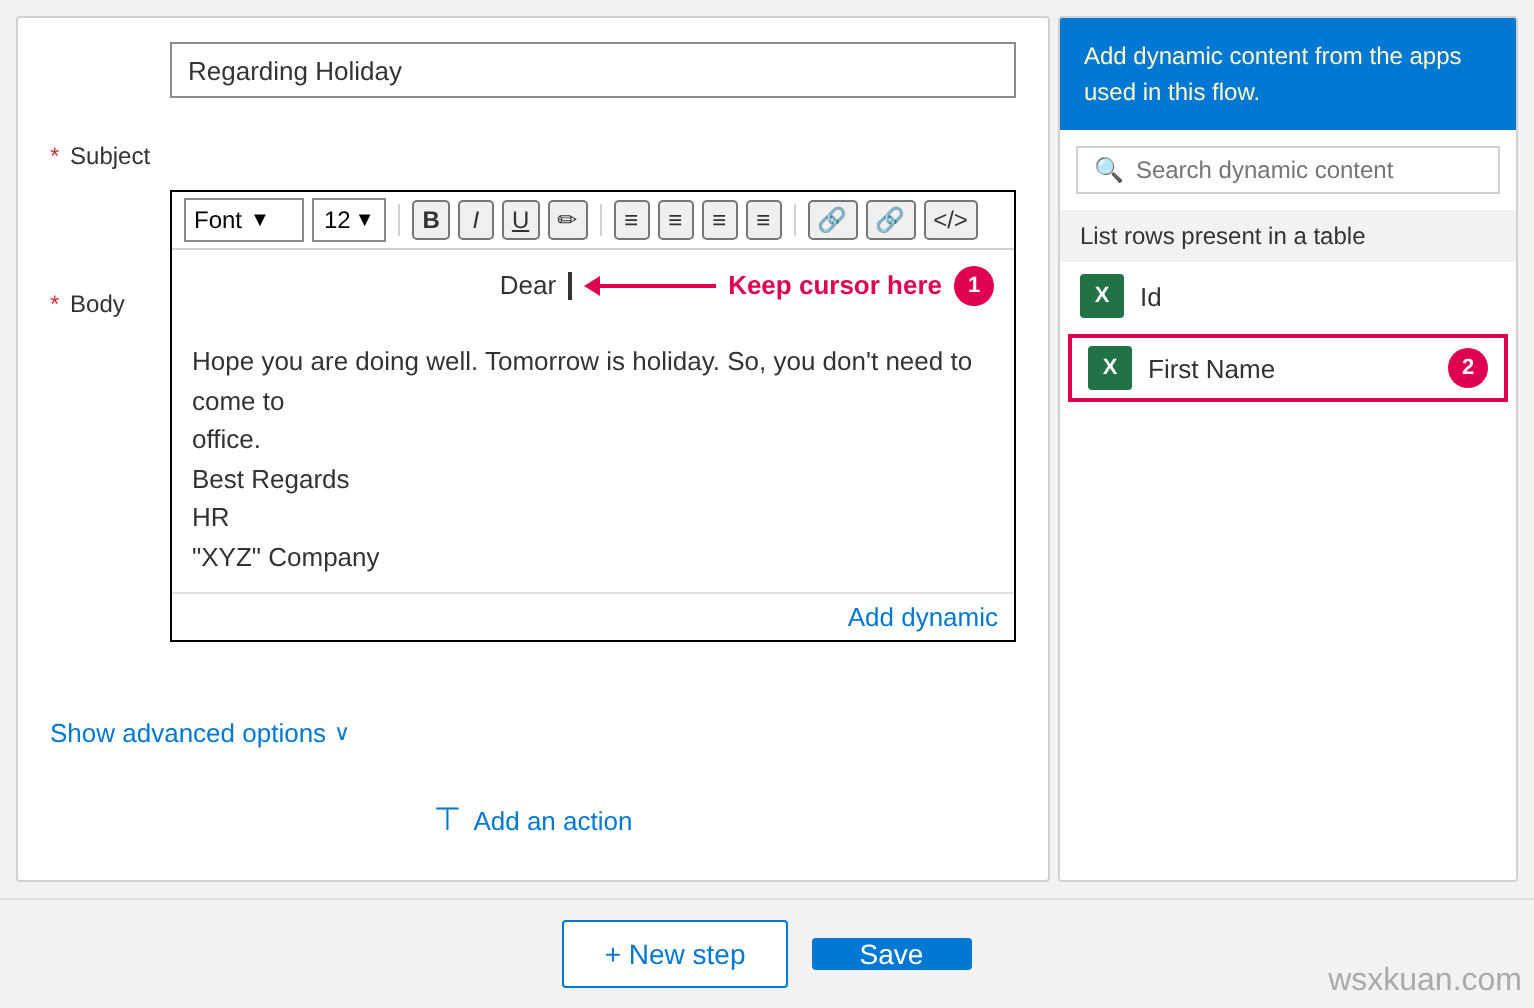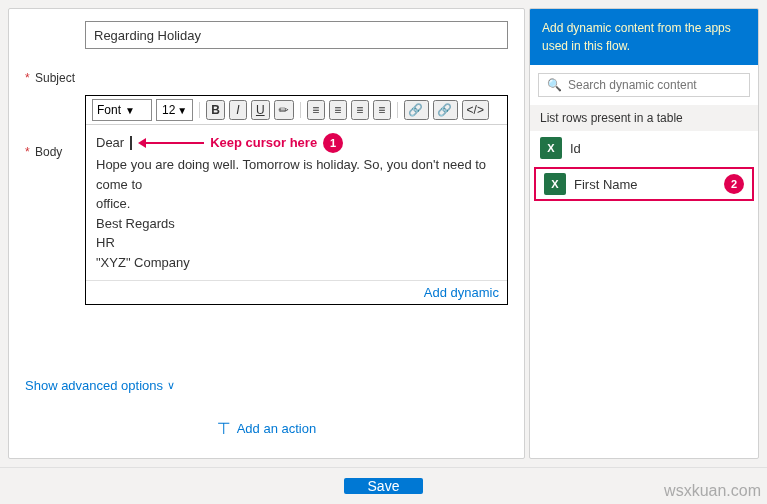--- a/index.html
+++ b/index.html
@@ -125,21 +125,22 @@
       font-size: 13px;
       color: #333;
       line-height: 1.5;
       position: relative;
     }
 
     .cursor-line {
       display: flex;
       align-items: center;
       gap: 6px;
-      margin-bottom: 2px;
+      margin-bottom: 18px;
+      justify-content: flex-end;
     }
 
     .cursor-bar {
       display: inline-block;
       width: 2px;
       height: 14px;
       background: #333;
       vertical-align: middle;
     }
 
@@ -502,18 +503,21 @@
       <div class="dynamic-item highlighted">
         <div class="excel-icon">X</div>
         <span class="item-label">First Name</span>
         <span class="circle-badge-2">2</span>
       </div>
     </div>
   </div>
 </div>
 
 <div class="bottom-bar">
+  <button class="new-step-btn">
+    <span>+ New step</span>
+  </button>
   <button class="save-btn">
     <span>Save</span>
   </button>
 </div>
 
 <div class="watermark">wsxkuan.com</div>
 
 </body></html>

